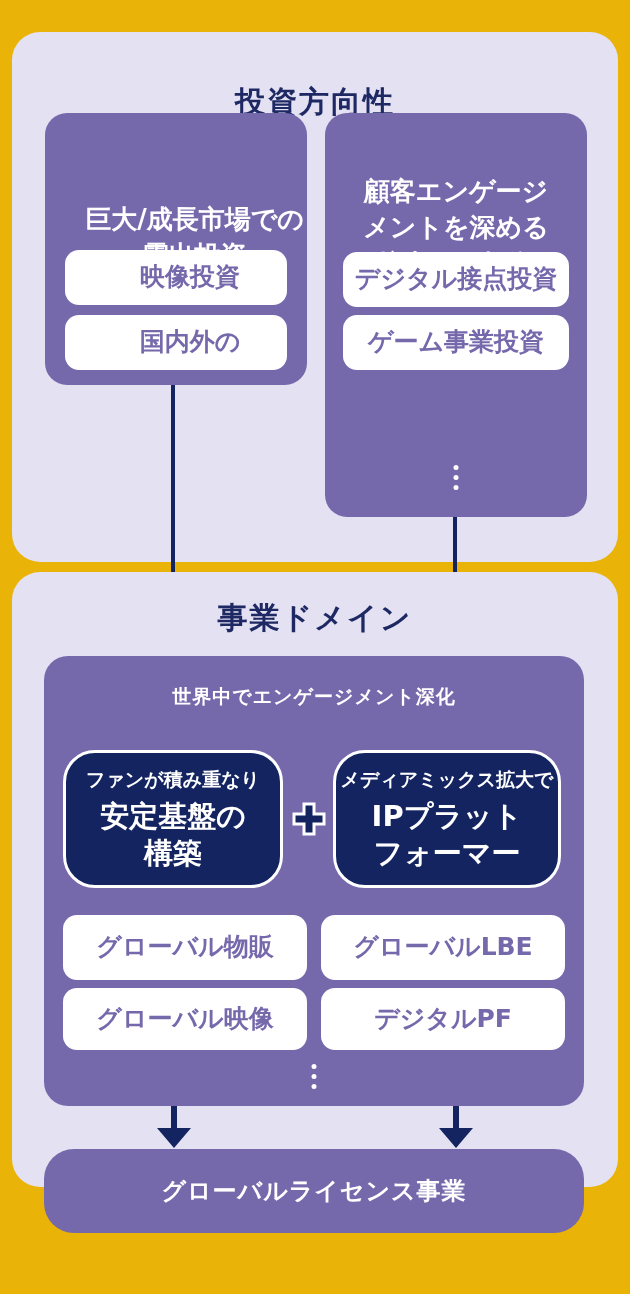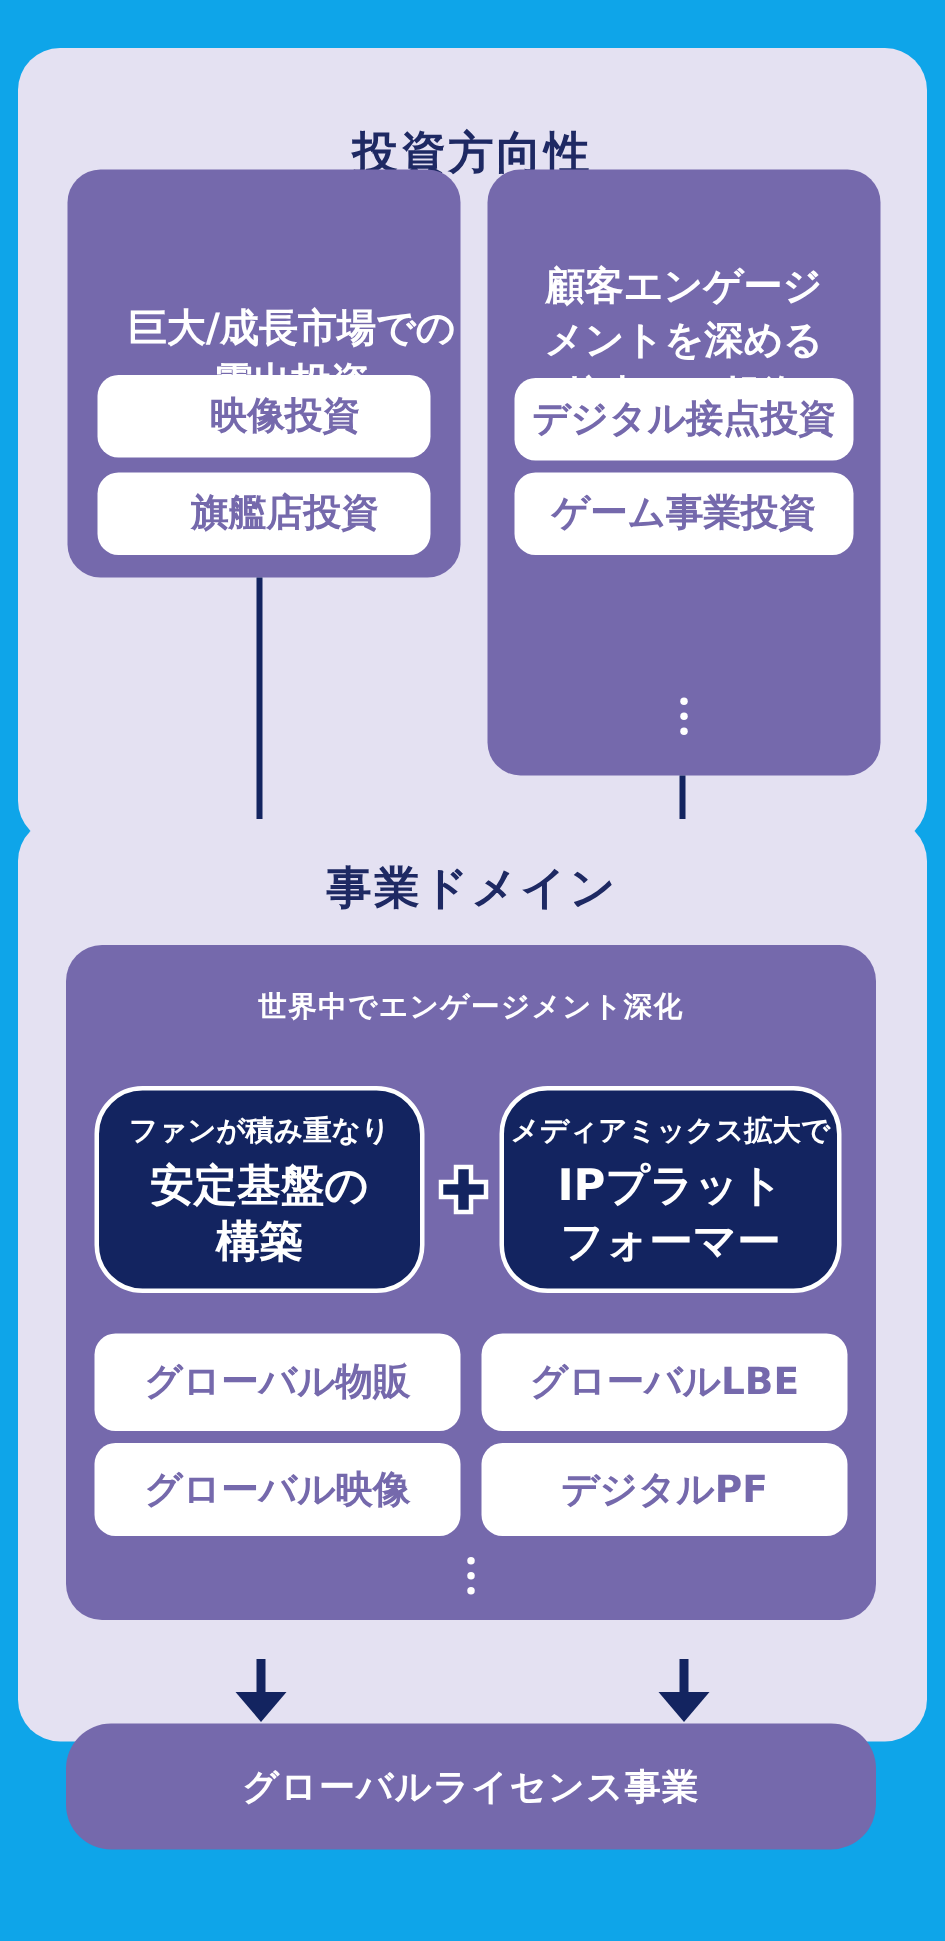--- a/index.html
+++ b/index.html
@@ -1,22 +1,22 @@
 <!DOCTYPE html>
 <html><head>
 <meta charset="utf-8">
 <style>
   * { margin:0; padding:0; box-sizing:border-box; }
   html,body { background:#d3cde5; }
   body { font-family:"DejaVu Sans","Liberation Sans",sans-serif; }
-  .page { position:relative; width:630px; height:1294px; background:#0ea5e9; overflow:hidden; }
+  .page { position:relative; width:630px; height:1294px; background:#eab308; overflow:hidden; }
 
   .panel { position:absolute; left:12px; width:606px; background:#e4e1f2; border-radius:28px; }
   .panel1 { top:32px; height:530px; }
-  .panel2 { top:546px; height:615px; }
+  .panel2 { top:572px; height:615px; }
 
   .section-title { position:absolute; left:0; width:100%; text-align:center;
     font-size:30px; font-weight:bold; color:#1e2963; letter-spacing:2px; }
   .panel1 .section-title { top:50px; }
   .panel2 .section-title { top:26px; }
 
   .pbox { position:absolute; background:#7569ac; border-radius:22px; }
   .pbox-left  { left:33px;  top:81px; width:262px; height:272px; }
   .pbox-right { left:313px; top:81px; width:262px; height:404px; }
 
@@ -80,21 +80,21 @@
 
 <div class="page">
 
   <section class="panel panel1">
     <h2 class="section-title">投資方向性</h2>
 
     <div class="pbox pbox-left">
       <div class="pbox-title">巨大/成長市場での
 露出投資</div>
       <div class="white-item li-1">映像投資</div>
-      <div class="white-item li-2">旗艦店投資</div>
+      <div class="white-item li-2">国内外の</div>
     </div>
 
     <div class="pbox pbox-right">
       <div class="pbox-title">顧客エンゲージ
 メントを深める
 接点への投資</div>
       <div class="white-item ri-1">デジタル接点投資</div>
       <div class="white-item ri-2">ゲーム事業投資</div>
       <div class="dots">
         <span class="dot"></span>

